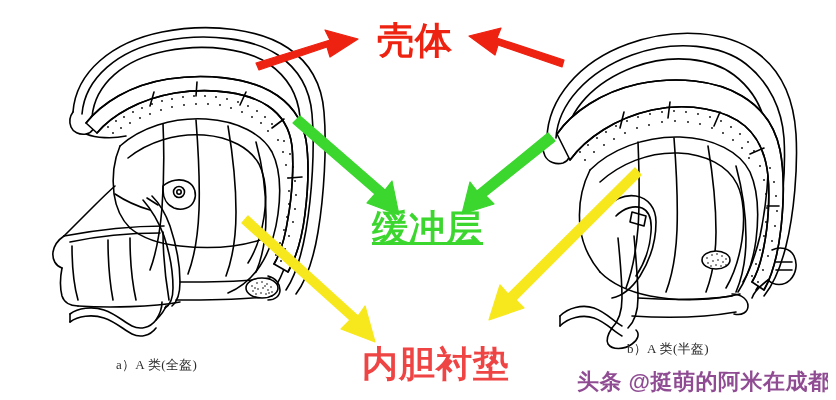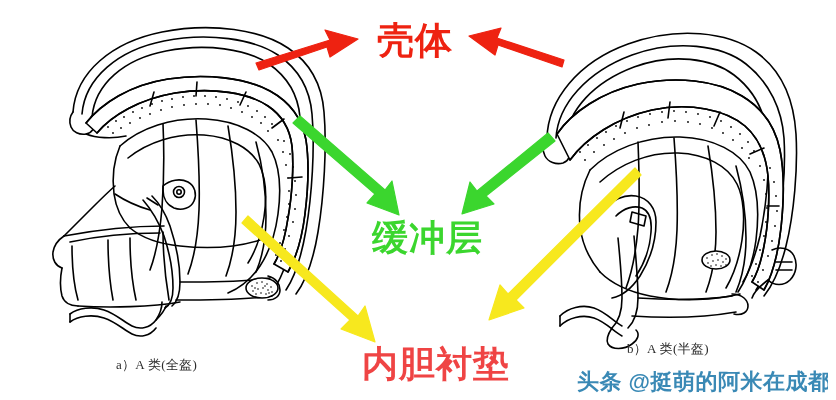--- a/index.html
+++ b/index.html
@@ -33,23 +33,24 @@
     line-height: 1;
   }
   #label-shell {
     left: 377px;
     top: 22px;
     font-size: 37px;
     color: #ee2211;
   }
   #label-cushion {
     left: 372px;
-    top: 220px;
+    top: 210px;
     font-size: 36px;
     color: #3bd62e;
+    text-decoration: underline;
   }
   #label-liner {
     left: 362px;
     top: 346px;
     font-size: 36px;
     color: #ef4444;
   }
   .caption {
     position: absolute;
     font-family: "Liberation Serif", serif;
@@ -60,21 +61,21 @@
   }
   #caption-a { left: 116px; top: 356px; text-align: center; }
   #caption-b { left: 607px; top: 340px; padding-left: 20px; }
   #watermark {
     position: absolute;
     left: 577px;
     top: 367px;
     font-family: "Liberation Sans", sans-serif;
     font-size: 22px;
     font-weight: 700;
-    color: #0369a1;
+    color: #701a75;
     opacity: 0.78;
     white-space: nowrap;
     letter-spacing: 0.5px;
   }
 </style>
 </head>
 <body>
 
 <div id="stage">
 

